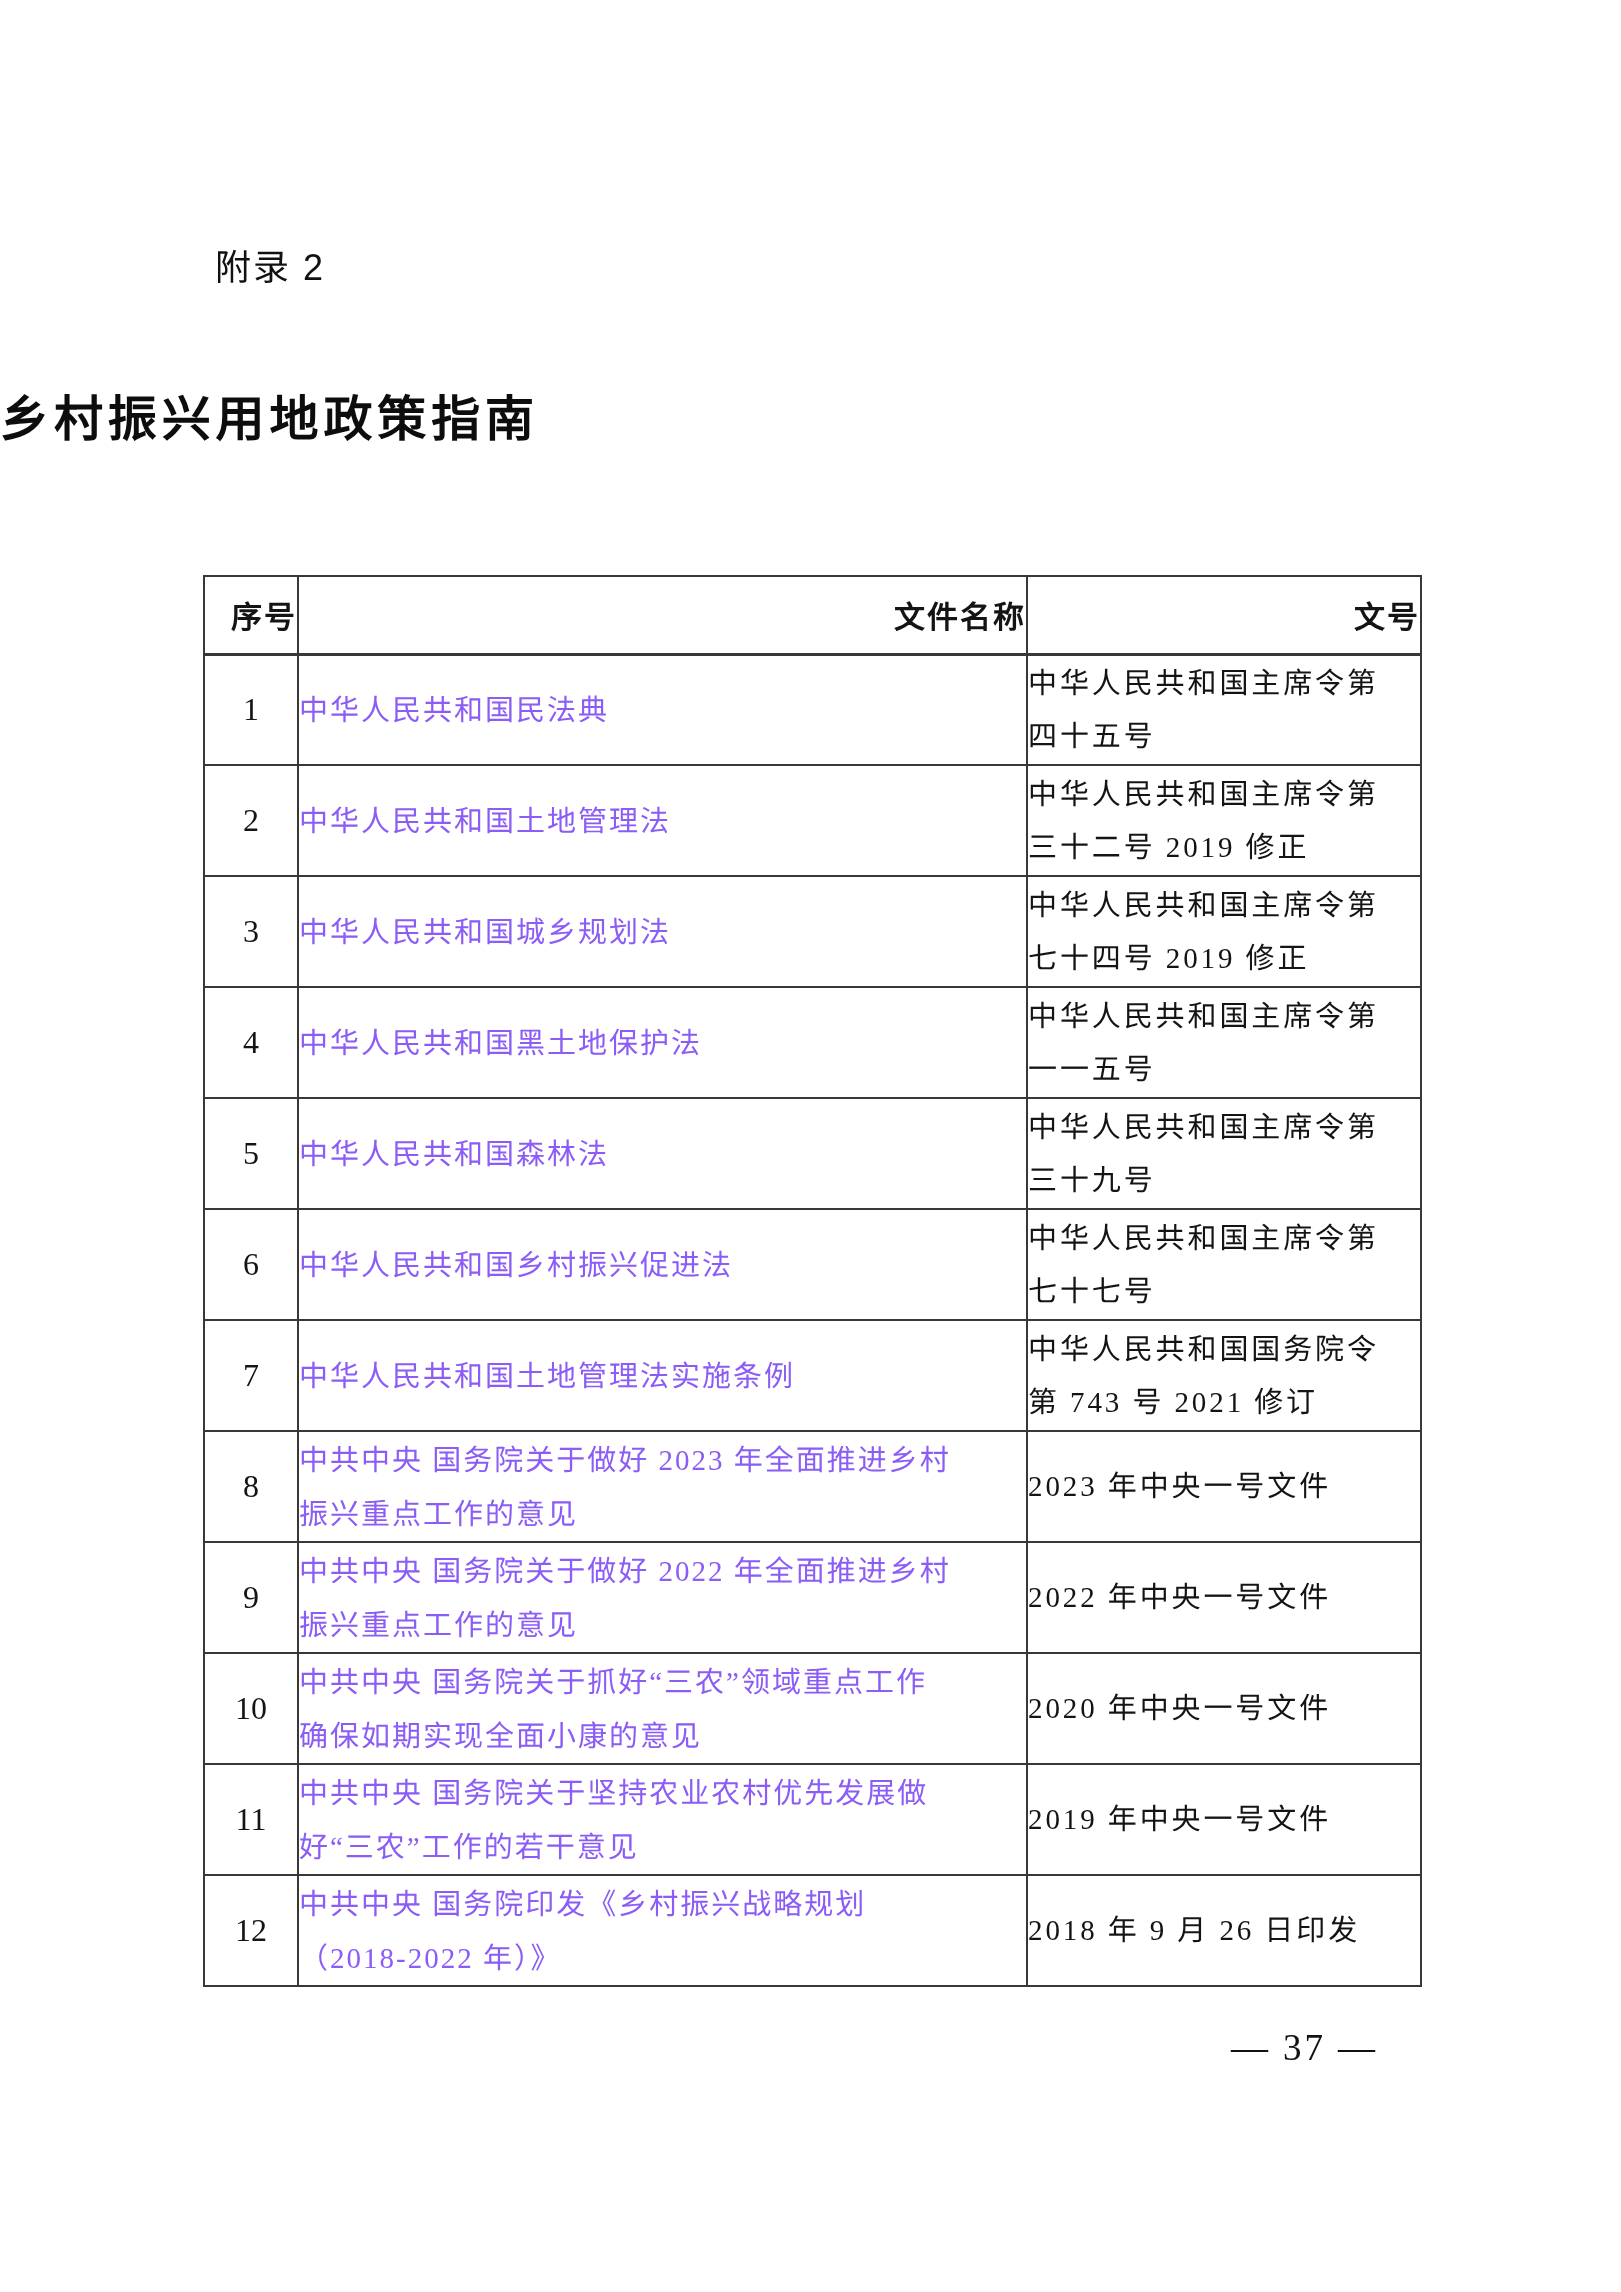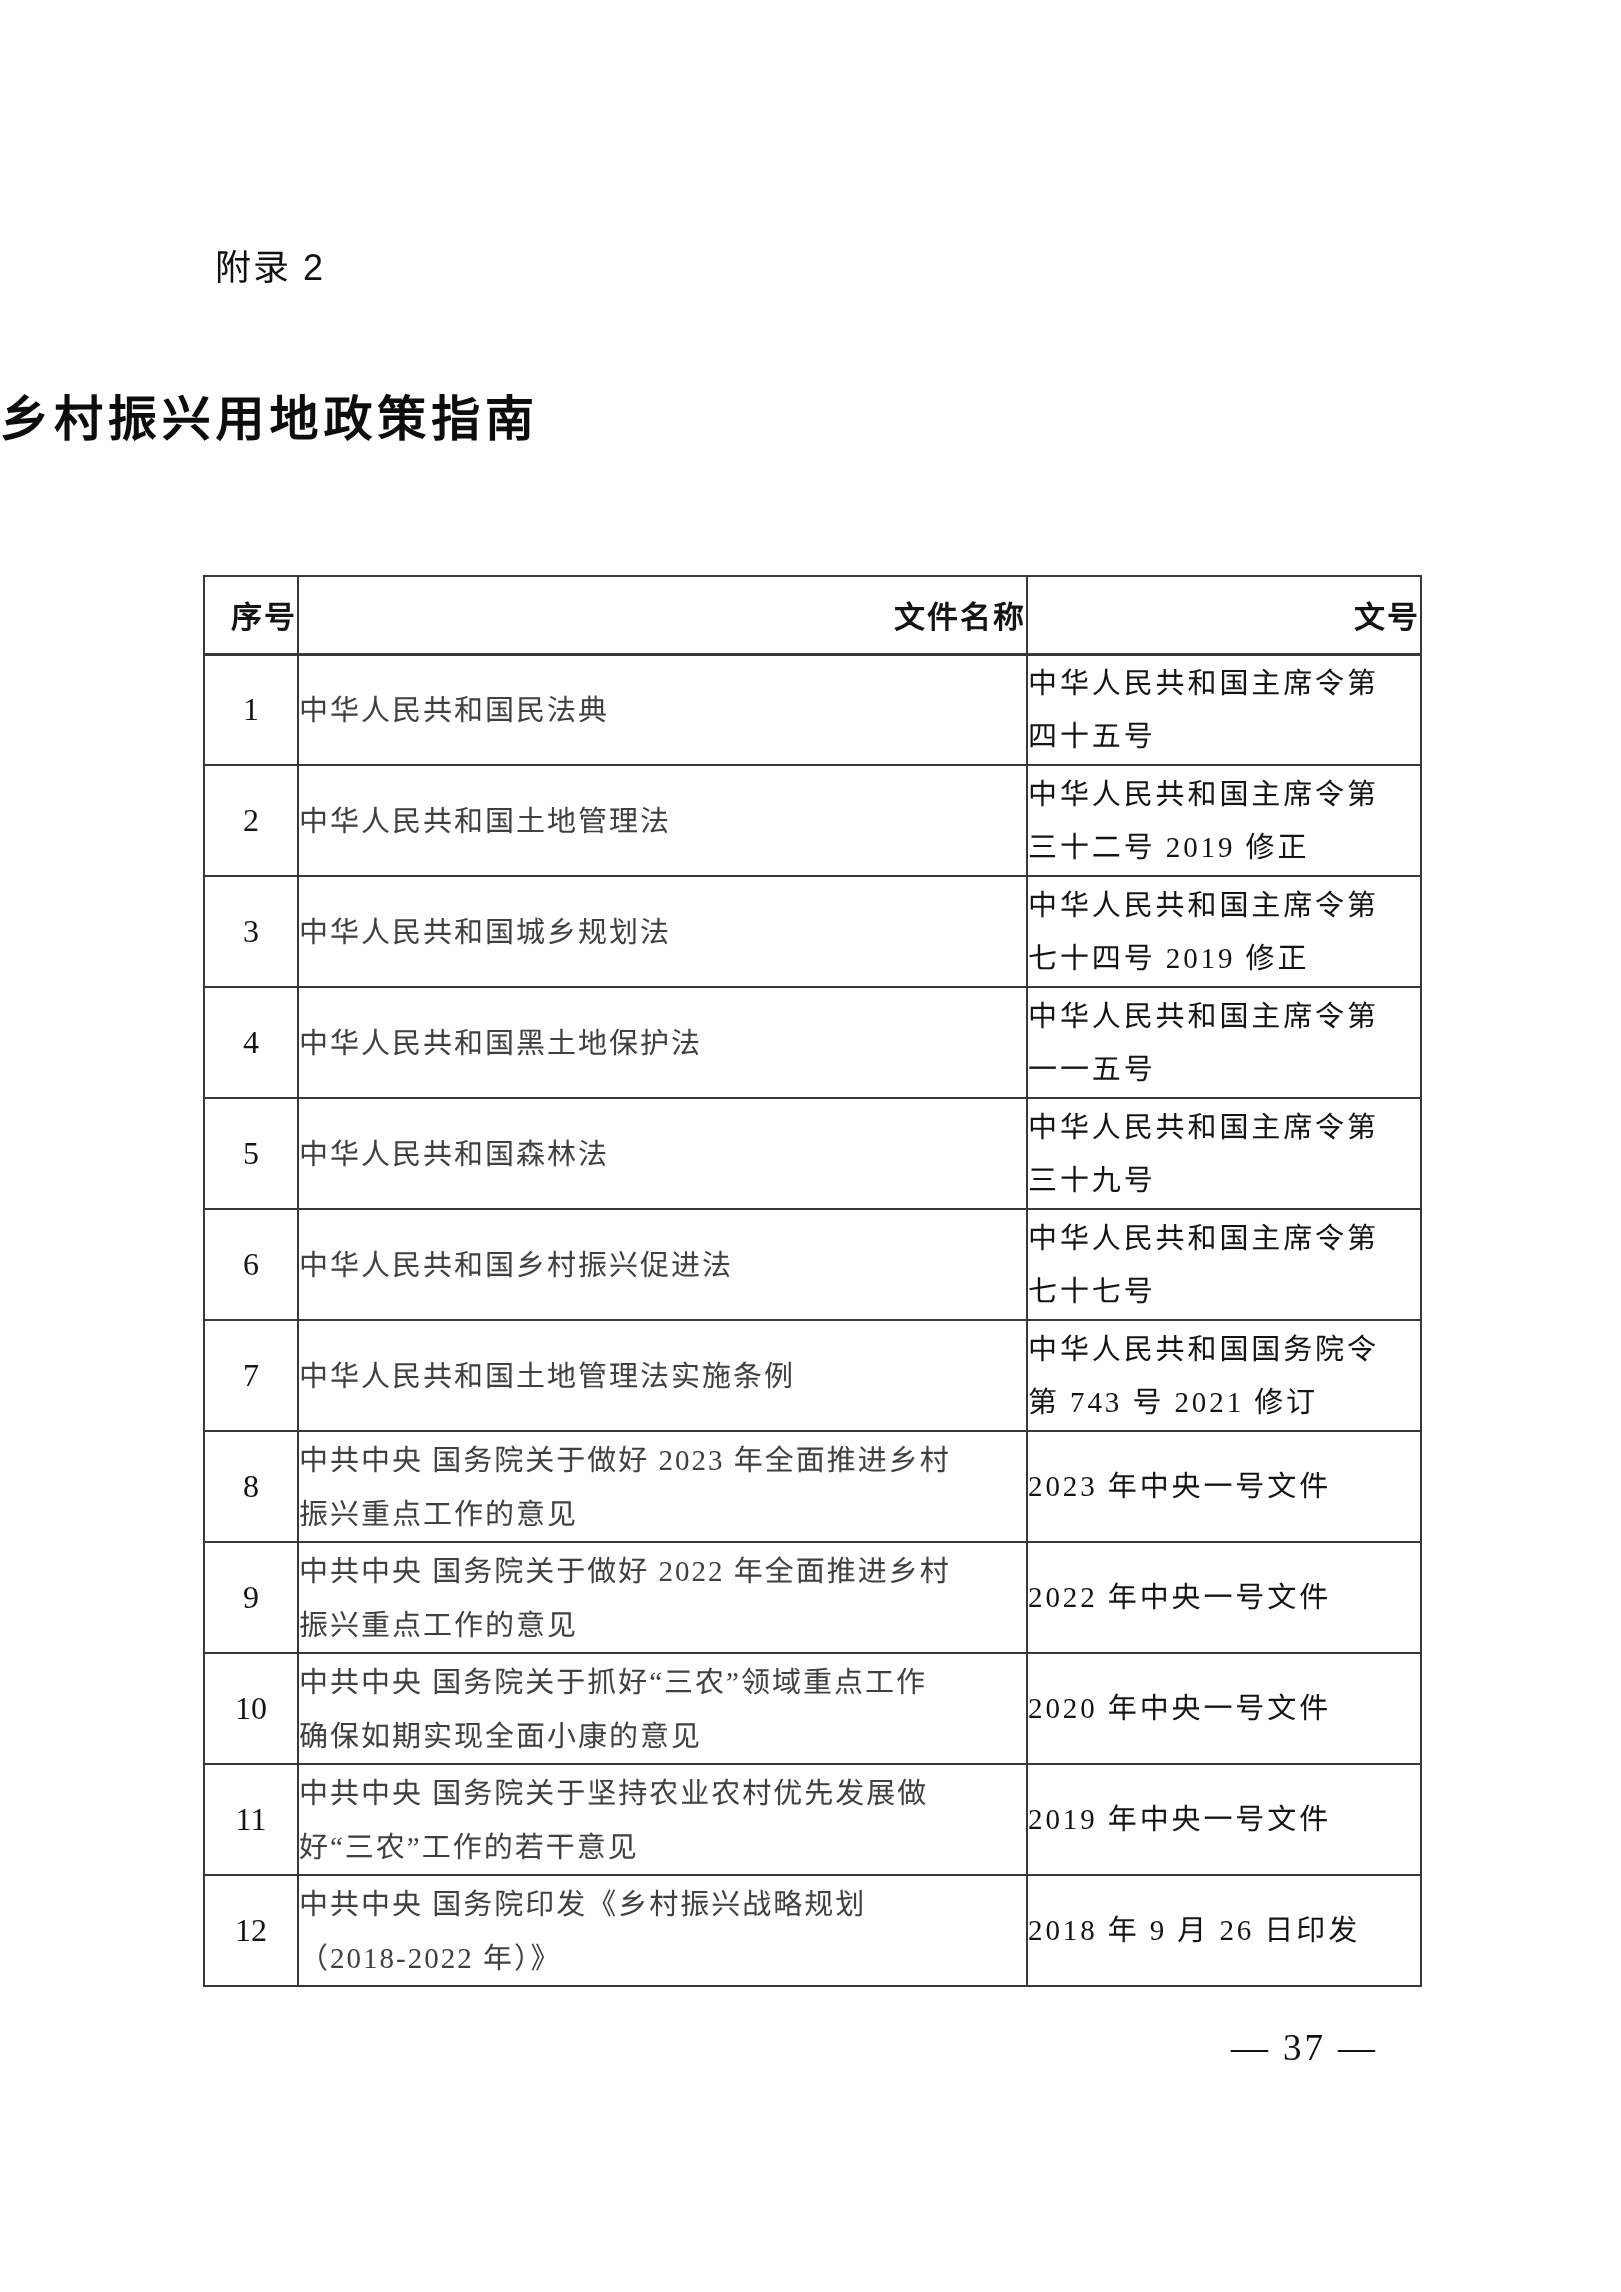--- a/index.html
+++ b/index.html
@@ -81,21 +81,21 @@
   }
   td.cell-name {
     font-family: "Liberation Serif", serif;
     font-size: 29px;
     letter-spacing: 2px;
     line-height: 54px;
     text-align: left;
     padding-left: 20.6px;
     padding-right: 11.8px;
     white-space: pre-line;
-    color: #404040;
+    color: #8b5cf6;
   }
   td.cell-docno {
     font-family: "Liberation Serif", serif;
     font-size: 29px;
     letter-spacing: 2.9px;
     line-height: 53px;
     text-align: left;
     white-space: pre-line;
     color: #141414;
   }

